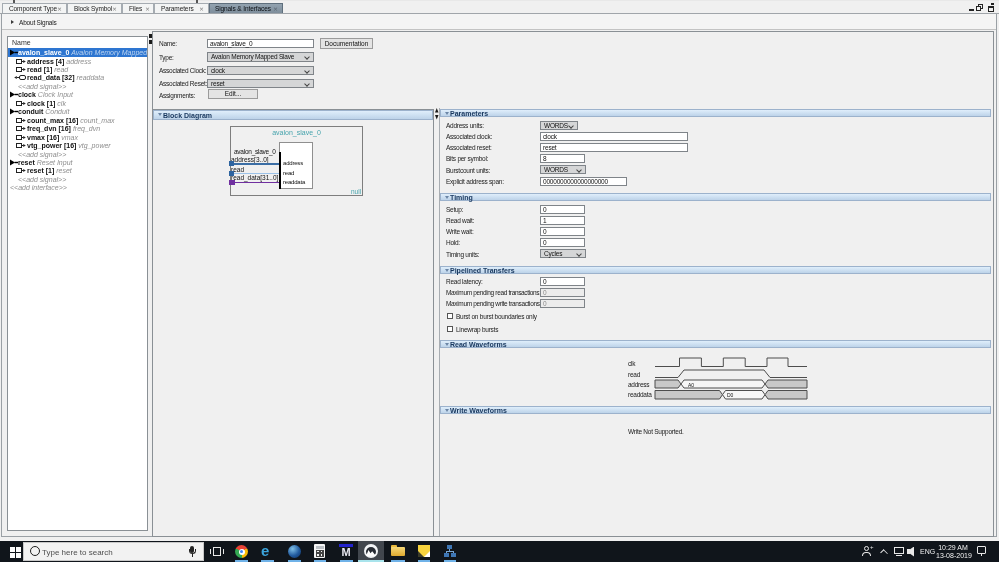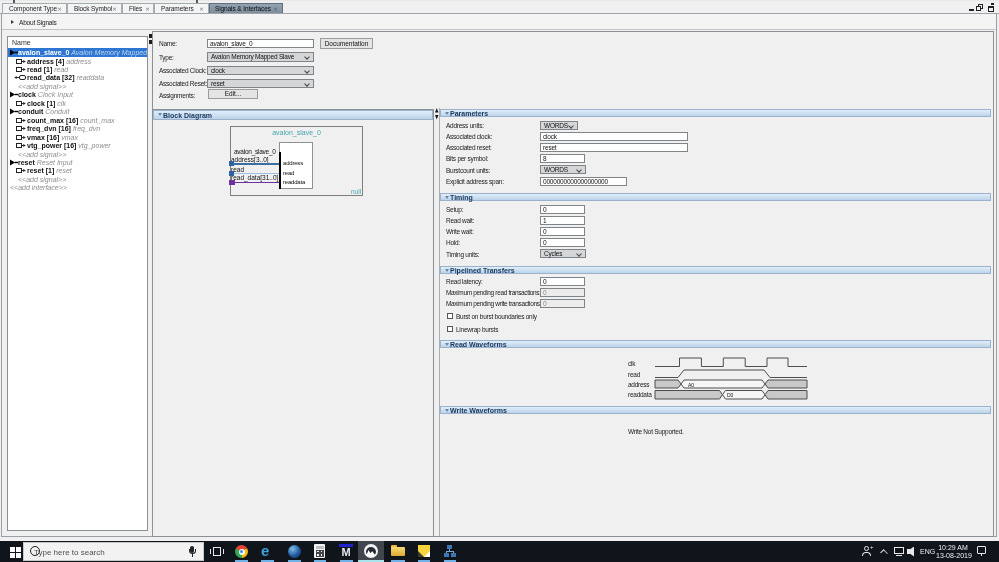--- a/index.html
+++ b/index.html
@@ -290,21 +290,21 @@
 <div id="task"></div>
 <div id="taskitems">
 
  <div class="abs" style="left:10px;top:547px;width:5px;height:5px;background:#fdfdfd"></div>
  <div class="abs" style="left:16px;top:547px;width:5px;height:5px;background:#fdfdfd"></div>
  <div class="abs" style="left:10px;top:553px;width:5px;height:5px;background:#fdfdfd"></div>
  <div class="abs" style="left:16px;top:553px;width:5px;height:5px;background:#fdfdfd"></div>
 
  <div class="abs" style="left:23px;top:542px;width:181px;height:19px;background:#f2f2f2;border:1px solid #c8c8c8"></div>
  <div class="abs" style="left:30px;top:546px;width:10px;height:10px;border:1.5px solid #1f1f1f;border-radius:50%"></div>
- <div class="abs" style="left:34px;top:547.5px;font-size:8px;color:#4f4f4f;white-space:nowrap">Type here to search</div>
+ <div class="abs" style="left:42px;top:547.5px;font-size:8px;color:#4f4f4f;white-space:nowrap">Type here to search</div>
  <div class="abs" style="left:190px;top:546px;width:4px;height:7px;background:#222;border-radius:2px"></div>
  <div class="abs" style="left:188.5px;top:549px;width:7px;height:5px;border:1px solid #222;border-top:none;border-radius:0 0 4px 4px;background:transparent"></div>
  <div class="abs" style="left:191.5px;top:554px;width:1px;height:3px;background:#222"></div>
 
  <div class="abs" style="left:212.5px;top:547px;width:8px;height:9px;border:1px solid #e8e8e8"></div>
  <div class="abs" style="left:209.5px;top:549px;width:1.5px;height:5px;background:#e8e8e8"></div>
  <div class="abs" style="left:222.5px;top:549px;width:1.5px;height:5px;background:#e8e8e8"></div>
 
  <div class="abs" style="left:235px;top:545px;width:13px;height:13px;border-radius:50%;background:conic-gradient(from -60deg,#ea4335 0 120deg,#fbbc05 120deg 240deg,#34a853 240deg 360deg)"></div>
  <div class="abs" style="left:238.5px;top:548.5px;width:6px;height:6px;border-radius:50%;background:#fff"></div>

